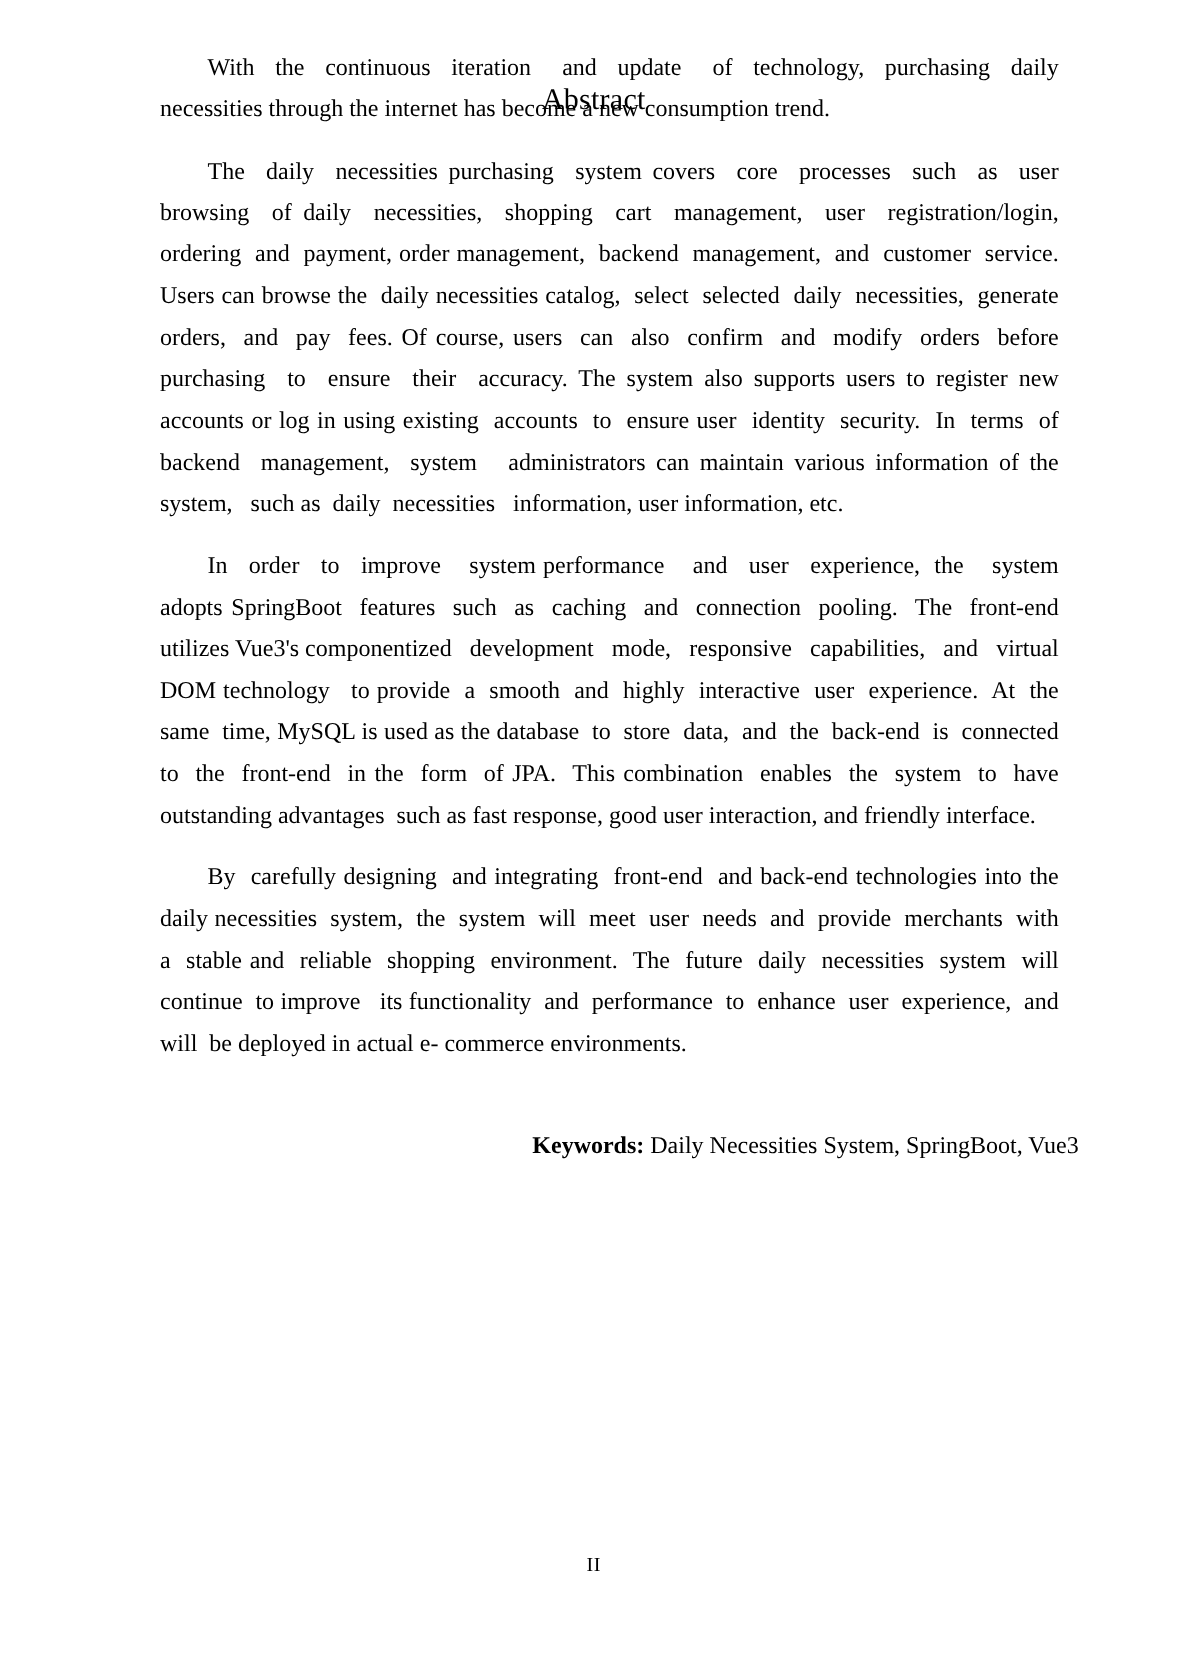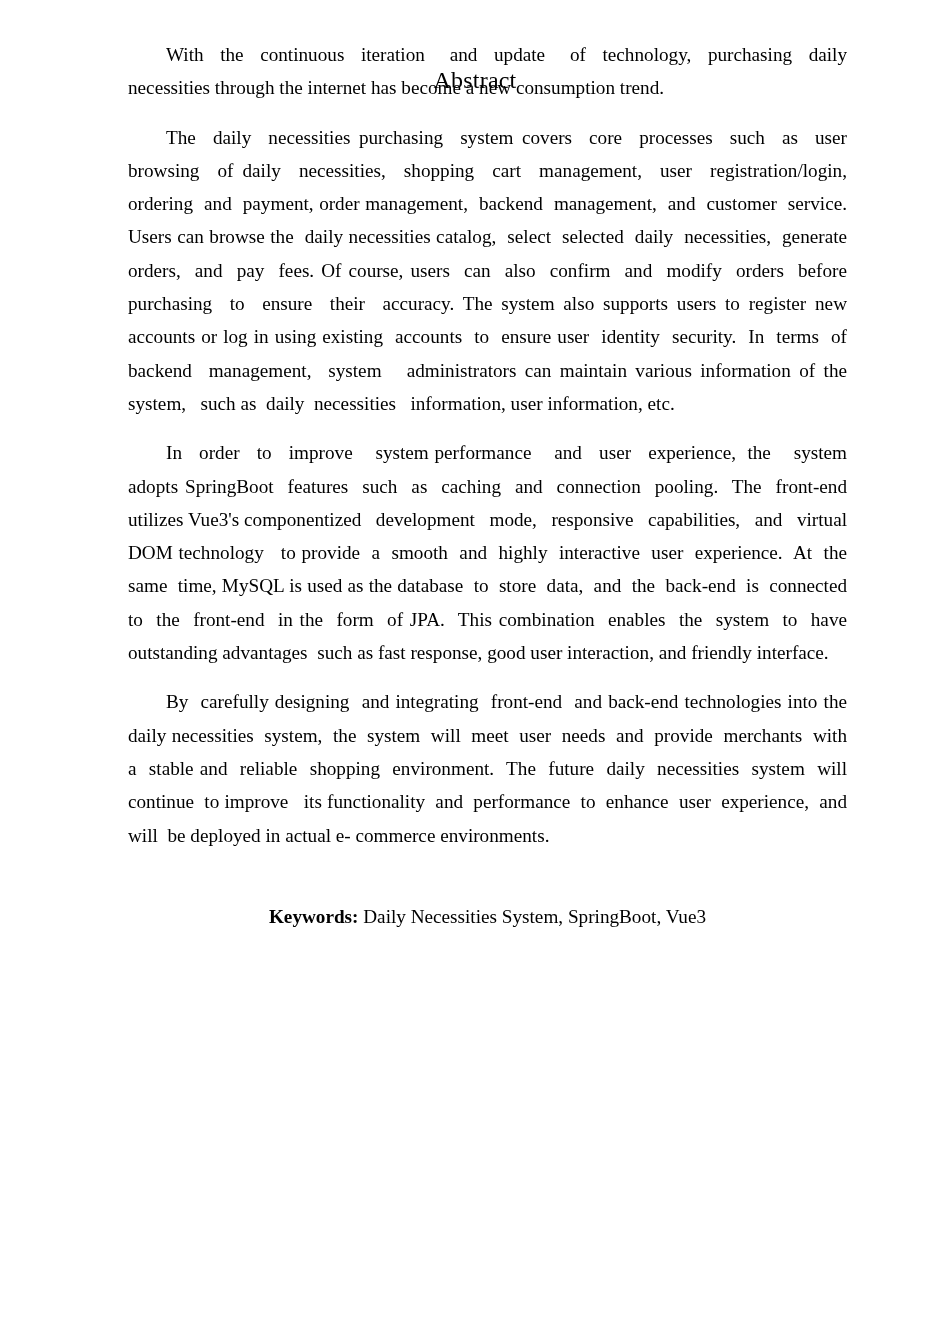--- a/index.html
+++ b/index.html
@@ -50,21 +50,21 @@
   }
   .para-first {
     margin-top: 38px;
   }
   .keywords {
     font-size: 19.2px;
     line-height: 33.3px;
     margin: 0;
     padding-top: 32px;
     text-indent: 0;
-    text-align: center;
+    text-align: right;
   }
   .keywords b {
     font-weight: bold;
   }
   .page-number {
     position: absolute;
     left: 0;
     top: 1243px;
     width: 950px;
     text-align: center;
@@ -89,14 +89,15 @@
     <p class="para">In   order   to   improve    system performance    and   user   experience,  the    system adopts SpringBoot  features  such  as  caching  and  connection  pooling.  The  front-end  utilizes Vue3's componentized   development   mode,   responsive   capabilities,   and   virtual   DOM technology   to provide  a  smooth  and  highly  interactive  user  experience.  At  the  same  time, MySQL is used as the database  to  store  data,  and  the  back-end  is  connected  to  the  front-end  in the  form  of JPA.  This combination  enables  the  system  to  have  outstanding advantages  such as fast response, good user interaction, and friendly interface.</p>
 
     <p class="para">By  carefully designing  and integrating  front-end  and back-end technologies into the daily necessities  system,  the  system  will  meet  user  needs  and  provide  merchants  with  a  stable and  reliable  shopping  environment.  The  future  daily  necessities  system  will  continue  to improve   its functionality  and  performance  to  enhance  user  experience,  and  will  be deployed in actual e- commerce environments.</p>
 
     <p class="keywords">
       <b>Keywords:</b><span> Daily Necessities  System, SpringBoot, Vue3</span>
     </p>
 
   </div>
 
+  <div class="page-number">II</div>
 
 </div>
 
 </body></html>

